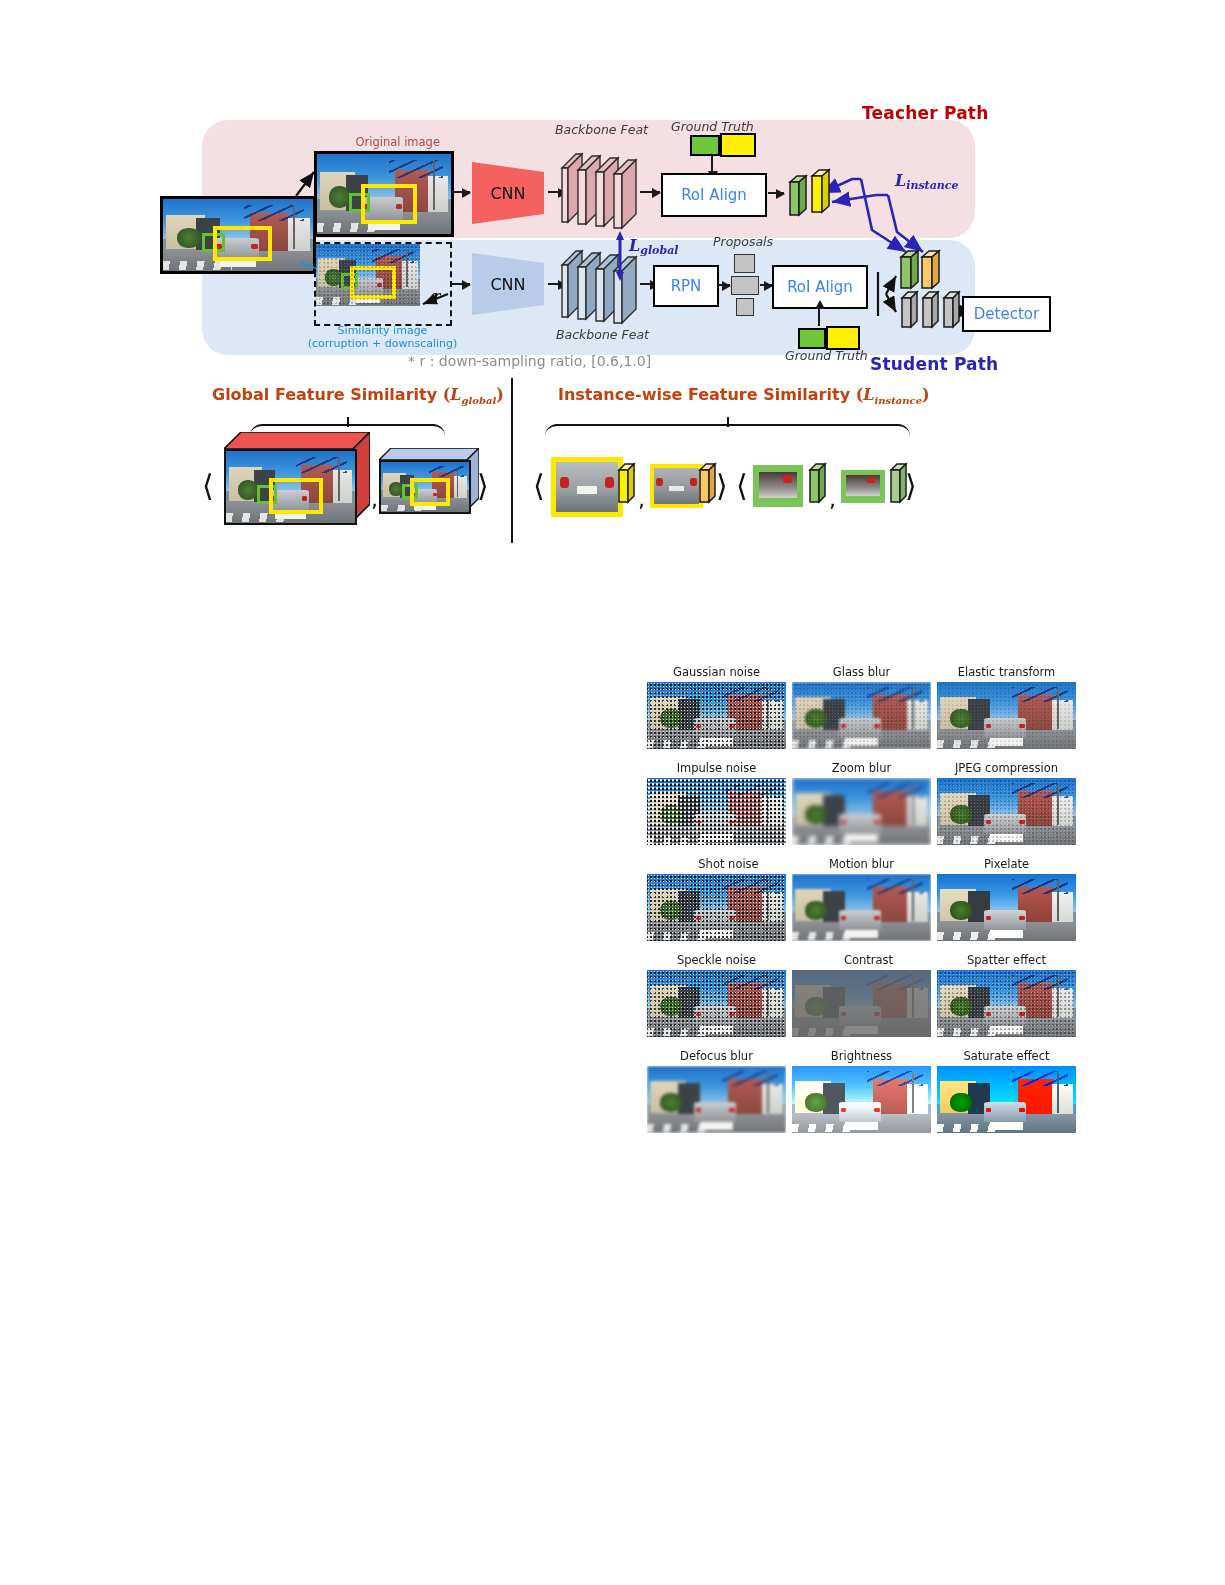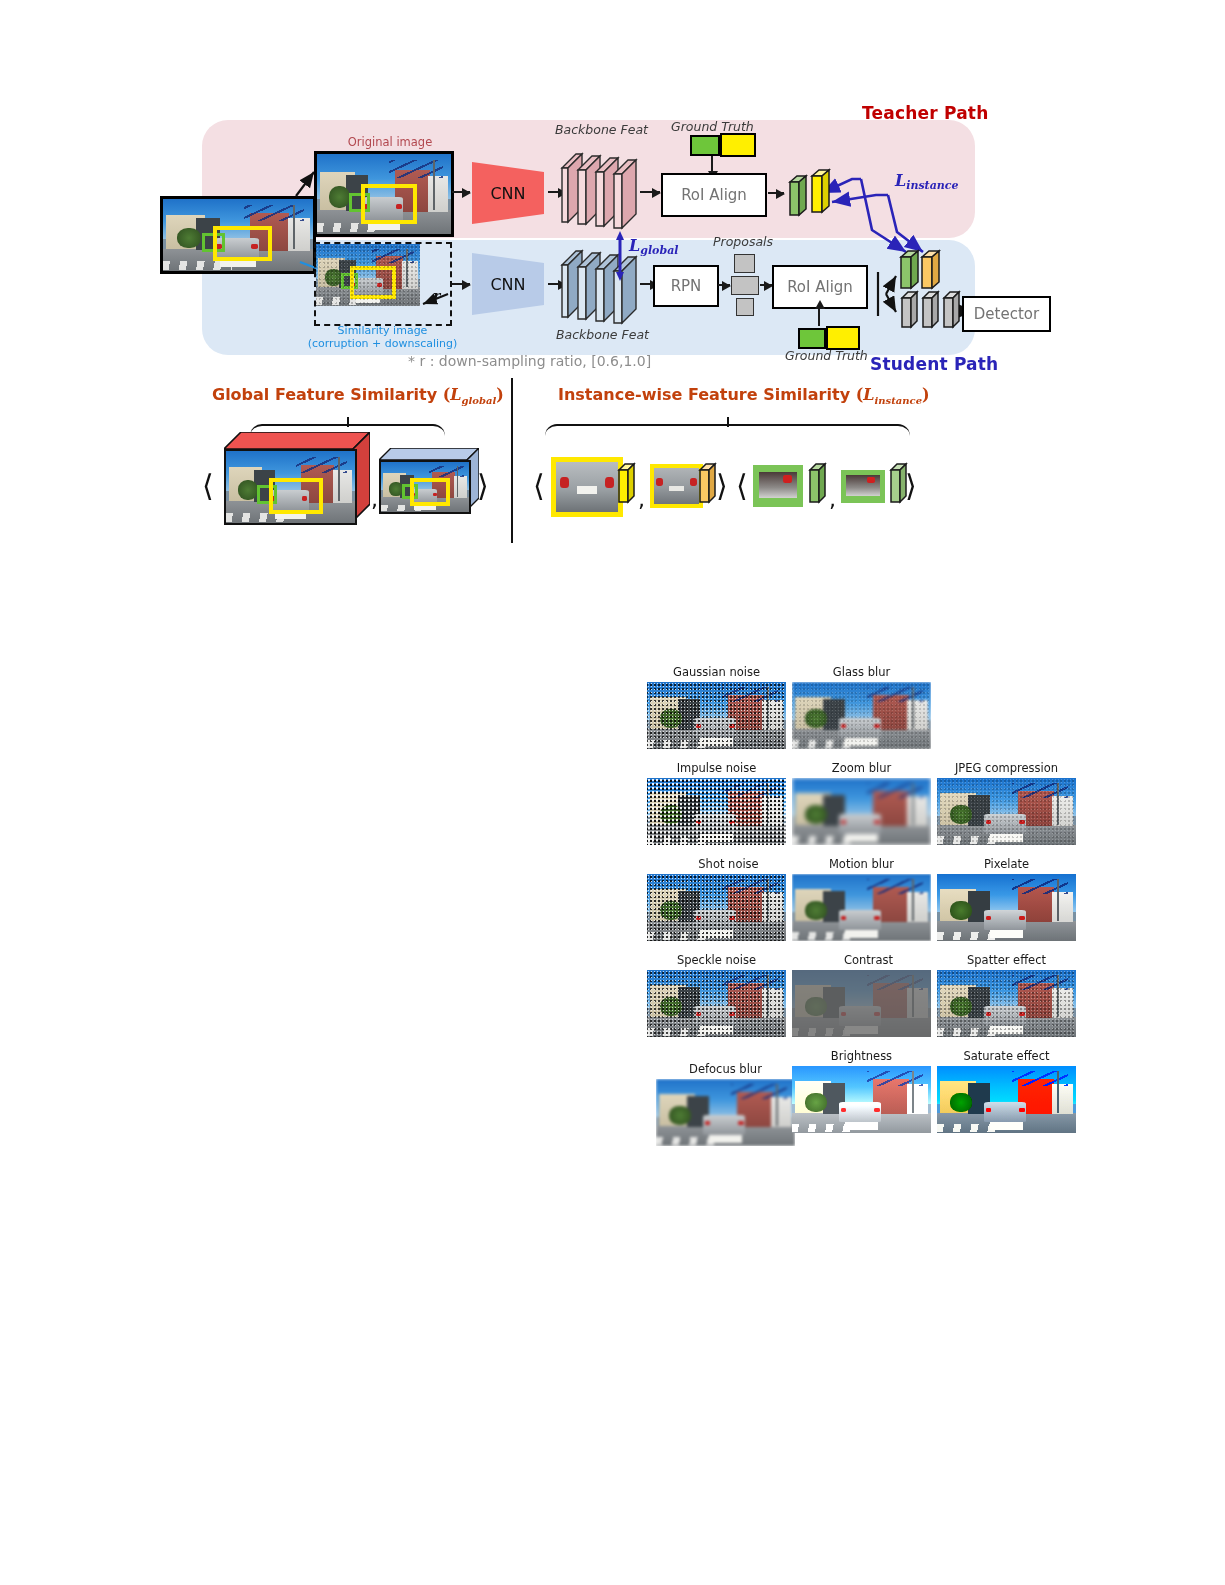--- a/index.html
+++ b/index.html
@@ -69,21 +69,21 @@
     font-size:16px;color:#111;}
   #cnn-teacher{background:#f4615f;}
   #cnn-student{background:#b8cbe8;}
   .cnn span{position:relative;z-index:2;}
 
   
   .slabset{position:absolute;}
 
   
   .box{position:absolute;background:#fff;border:2.2px solid #000;
-    display:flex;align-items:center;justify-content:center;font-size:15px;color:#737373;}
+    display:flex;align-items:center;justify-content:center;font-size:15px;color:#3b82f6;}
 
   
   .chip{position:absolute;border:2px solid #000;}
   .chip.green{background:#6ec63a;}
   .chip.yellow{background:#ffef00;}
 
   .ital{font-style:italic;font-size:12.5px;color:#3b3b3b;}
 
   
   .bluepath{position:absolute;left:0;top:0;}
@@ -157,21 +157,21 @@
     <path d="M888,195 L876,195 L832,202" stroke="#2a24b8" stroke-width="2.6" fill="none" marker-end="url(#ahB)"></path>
 
     <path d="M861,179 L872,230 L906,252" stroke="#2a24b8" stroke-width="2.6" fill="none" marker-end="url(#ahB)"></path>
     <path d="M888,195 L897,232 L923,252" stroke="#2a24b8" stroke-width="2.6" fill="none" marker-end="url(#ahB)"></path>
 
     <path d="M886,294 L896,276" stroke="#111" stroke-width="2.2" fill="none" marker-end="url(#ahK)"></path>
     <path d="M886,294 L896,312" stroke="#111" stroke-width="2.2" fill="none" marker-end="url(#ahK)"></path>
     <path d="M878,272 L878,316" stroke="#111" stroke-width="2.2" fill="none"></path>
   </svg>
 
-  <div class="abs ital" style="left:340px;top:135px;width:100px;text-align:center;color:#b2484f;font-style:normal;font-size:11.5px;">Original image</div>
+  <div class="abs ital" style="left:340px;top:135px;width:100px;text-align:right;color:#b2484f;font-style:normal;font-size:11.5px;">Original image</div>
   <div class="photo framed abs" style="left:314px;top:151px;width:134px;height:80px;">
     <div class="sky"></div>
       <div class="road"></div>
     <div class="bldg-l"></div>
       <div class="bldg-dk"></div>
     <div class="bldg-r"></div>
       <div class="bldg-r2"></div>
     <div class="wire"></div>
       <div class="pole"></div>
     <div class="tree"></div>
@@ -519,20 +519,40 @@
         <div class="wire"></div>
           <div class="pole"></div>
         <div class="tree"></div>
           <div class="xwalk"></div>
         <div class="car"></div>
           <div class="plate"></div>
       </div>
         <div class="noise-ov" style="opacity:0.15;background-size:3px 3px,4px 4px;"></div>
       </div>
     </div>
+    <div class="cellwrap" style="left: 290px; top: 0px; width: 139px; height: 84px;">
+      <div class="celllabel" style="top: 0px;">Elastic transform</div>
+      <div class="cellimg" style="top: 17px; left: 0px; width: 139px; height: 67px;">
+        <div class="photo" style="position:absolute;inset:0;filter:none;">
+        <div class="sky"></div>
+          <div class="road"></div>
+        <div class="bldg-l"></div>
+          <div class="bldg-dk"></div>
+        <div class="bldg-r"></div>
+          <div class="bldg-r2"></div>
+        <div class="wire"></div>
+          <div class="pole"></div>
+        <div class="tree"></div>
+          <div class="xwalk"></div>
+        <div class="car"></div>
+          <div class="plate"></div>
+      </div>
+        <div class="noise-ov" style="opacity:0.1;background-size:3px 3px,4px 4px;"></div>
+      </div>
+    </div>
     <div class="cellwrap" style="left: 0px; top: 96px; width: 139px; height: 84px;">
       <div class="celllabel" style="top: 0px;">Impulse noise</div>
       <div class="cellimg" style="top: 17px; left: 0px; width: 139px; height: 67px;">
         <div class="photo" style="position:absolute;inset:0;filter:none;">
         <div class="sky"></div>
           <div class="road"></div>
         <div class="bldg-l"></div>
           <div class="bldg-dk"></div>
         <div class="bldg-r"></div>
           <div class="bldg-r2"></div>
@@ -695,21 +715,21 @@
         <div class="wire"></div>
           <div class="pole"></div>
         <div class="tree"></div>
           <div class="xwalk"></div>
         <div class="car"></div>
           <div class="plate"></div>
       </div>
         <div class="noise-ov" style="opacity:0.35;background-size:3px 3px,4px 4px;"></div>
       </div>
     </div>
-    <div class="cellwrap" style="left: 9px; top: 384px; width: 139px; height: 84px; margin-top: 13px;">
+    <div class="cellwrap" style="left: 0px; top: 384px; width: 139px; height: 84px;">
       <div class="celllabel" style="top: 0px;">Defocus blur</div>
       <div class="cellimg" style="top: 17px; left: 0px; width: 139px; height: 67px;">
         <div class="photo" style="position:absolute;inset:0;filter:blur(1.6px);">
         <div class="sky"></div>
           <div class="road"></div>
         <div class="bldg-l"></div>
           <div class="bldg-dk"></div>
         <div class="bldg-r"></div>
           <div class="bldg-r2"></div>
         <div class="wire"></div>

